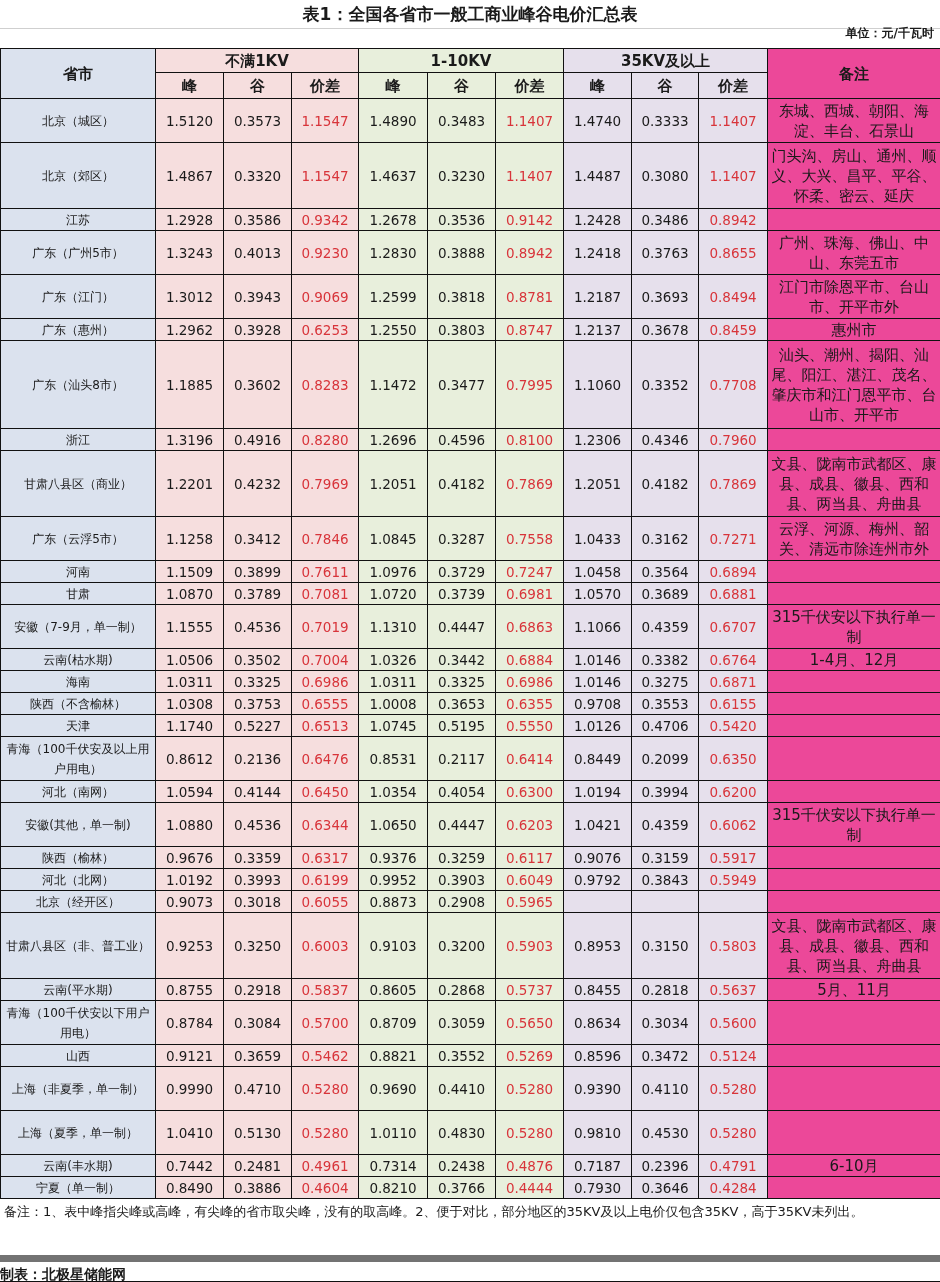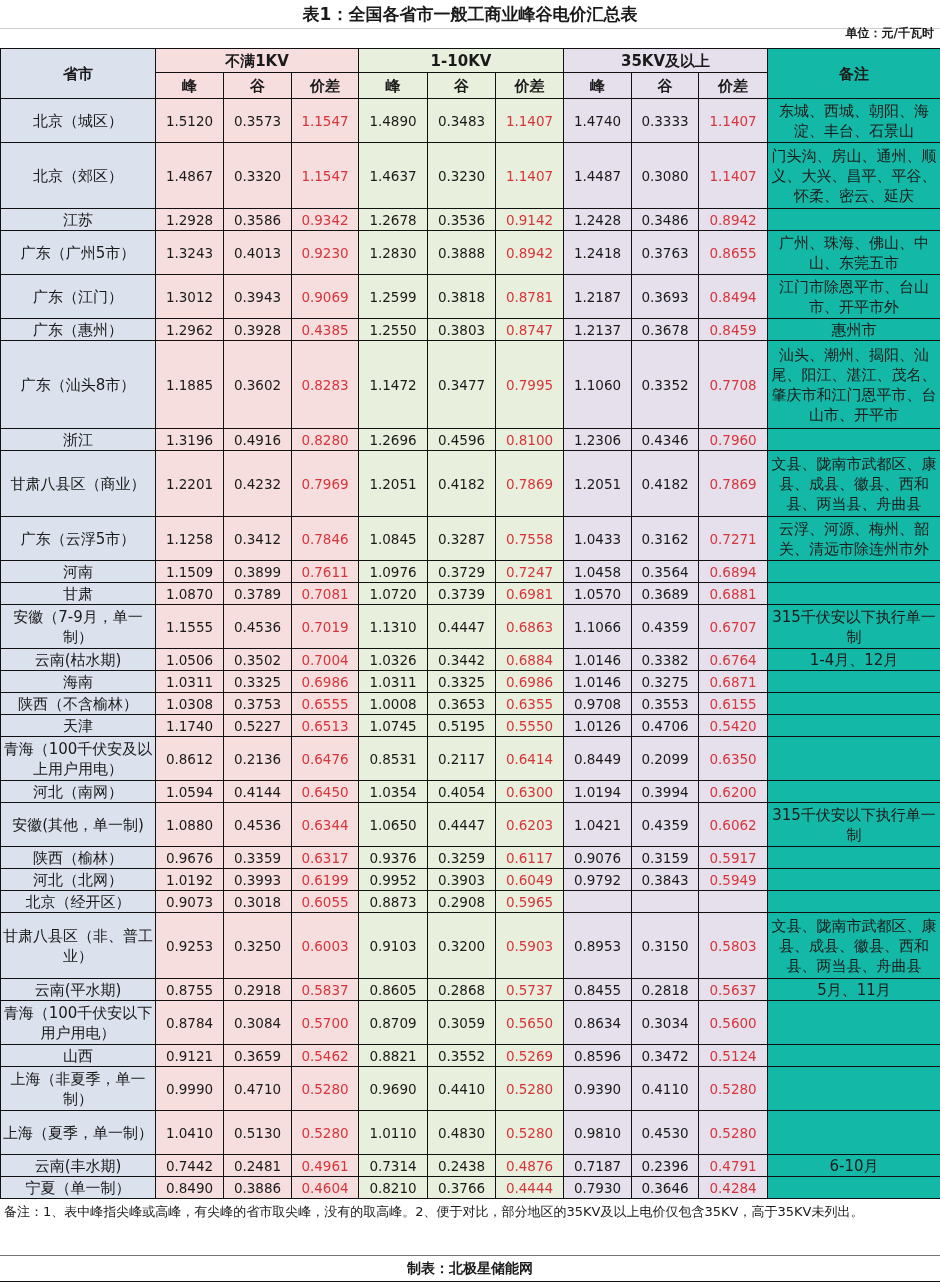--- a/index.html
+++ b/index.html
@@ -25,33 +25,33 @@
     border: 1px solid #111;
     text-align: center; vertical-align: middle;
     padding: 0 2px; overflow: hidden; line-height: 20px;
   }
   th { font-weight: bold; font-size: 15px; }
 
   .c-prov { background: #dbe2ee; }
   .c-lv  { background: #f6dede; }
   .c-mv  { background: #e8efdc; }
   .c-hv  { background: #e6e0ec; }
-  .c-note { background: #14b8a6; }
+  .c-note { background: #ec4899; }
   .diff { color: #d8343a; }
   td.note { font-size: 15px; line-height: 22px; padding: 0 3px; text-align: center; }
-  td.prov { font-size: 15px; line-height: 21px; }
+  td.prov { font-size: 12px; line-height: 21px; }
 
   .footnote {
     position: absolute; left: 4px; top: 1201px; width: 932px;
     font-size: 13px; line-height: 22px;
   }
   .credit-line {
     position: absolute; left: 0; top: 1255px; width: 940px; height: 27px;
-    border-top: 1px solid #737373; border-bottom: 1px solid #111;
-    text-align: center; font-weight: bold; font-size: 14px; line-height: 25px;
+    border-top: 7px solid #737373; border-bottom: 1px solid #111;
+    font-weight: bold; font-size: 14px; line-height: 25px;
   }
 </style>
 </head>
 <body>
 
 <div class="title">表1：全国各省市一般工商业峰谷电价汇总表</div>
 <div class="unit">单位：元/千瓦时</div>
 
 <table class="main">
   <colgroup>
@@ -150,21 +150,21 @@
         <td class="c-mv diff">0.8781</td>
         <td class="c-hv">1.2187</td>
         <td class="c-hv">0.3693</td>
         <td class="c-hv diff">0.8494</td>
         <td class="c-note note">江门市除恩平市、台山市、开平市外</td>
       </tr>
       <tr style="height: 22px;">
         <td class="c-prov prov">广东（惠州）</td>
         <td class="c-lv">1.2962</td>
         <td class="c-lv">0.3928</td>
-        <td class="c-lv diff">0.4385</td>
+        <td class="c-lv diff">0.6253</td>
         <td class="c-mv">1.2550</td>
         <td class="c-mv">0.3803</td>
         <td class="c-mv diff">0.8747</td>
         <td class="c-hv">1.2137</td>
         <td class="c-hv">0.3678</td>
         <td class="c-hv diff">0.8459</td>
         <td class="c-note note">惠州市</td>
       </tr>
       <tr style="height: 88px;">
         <td class="c-prov prov">广东（汕头8市）</td>

